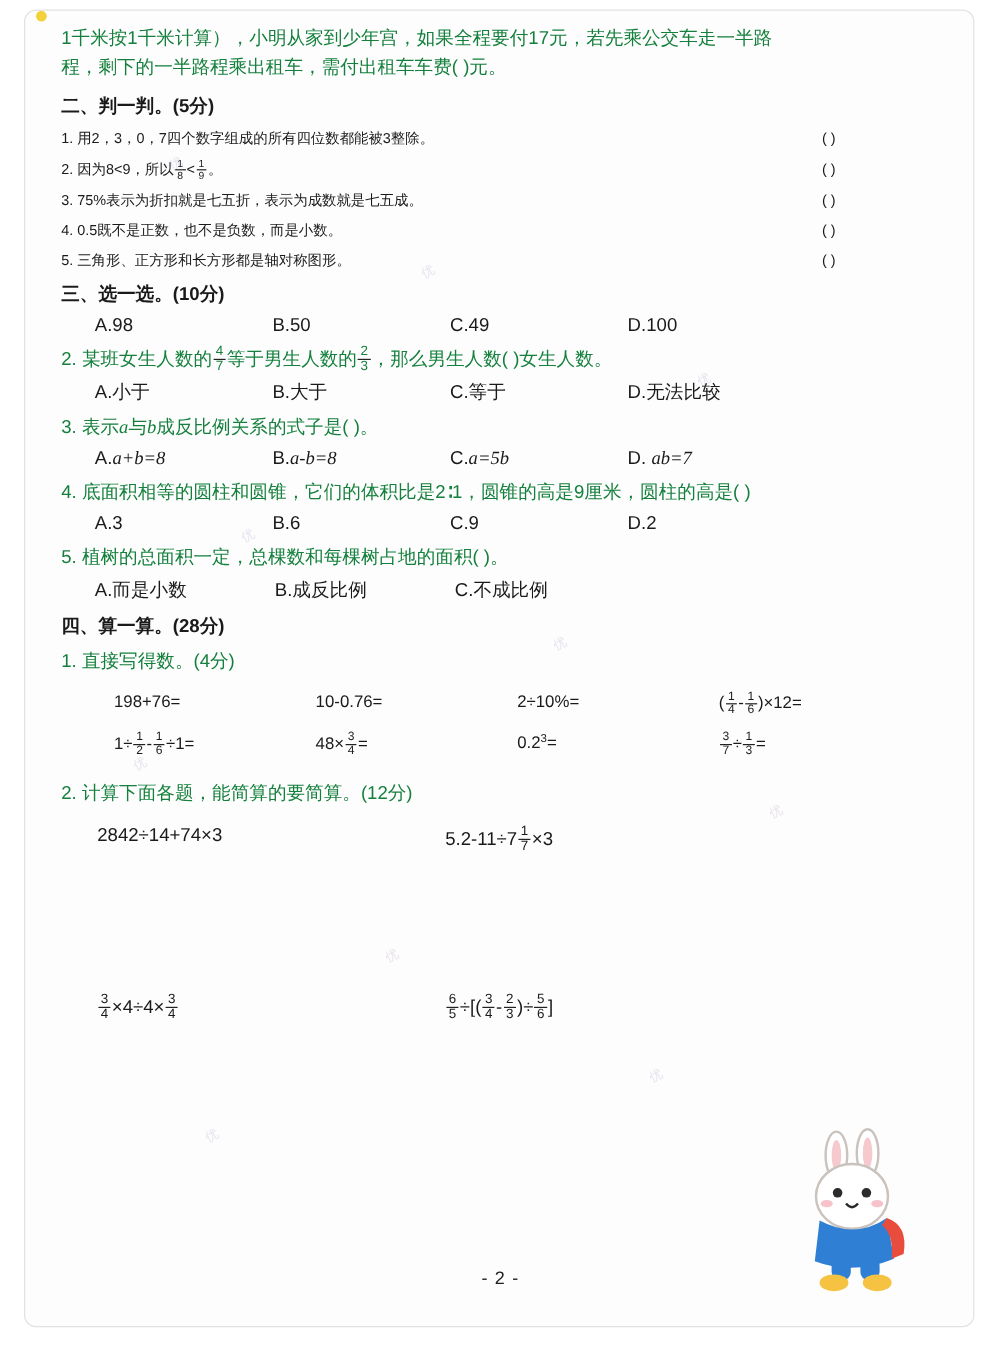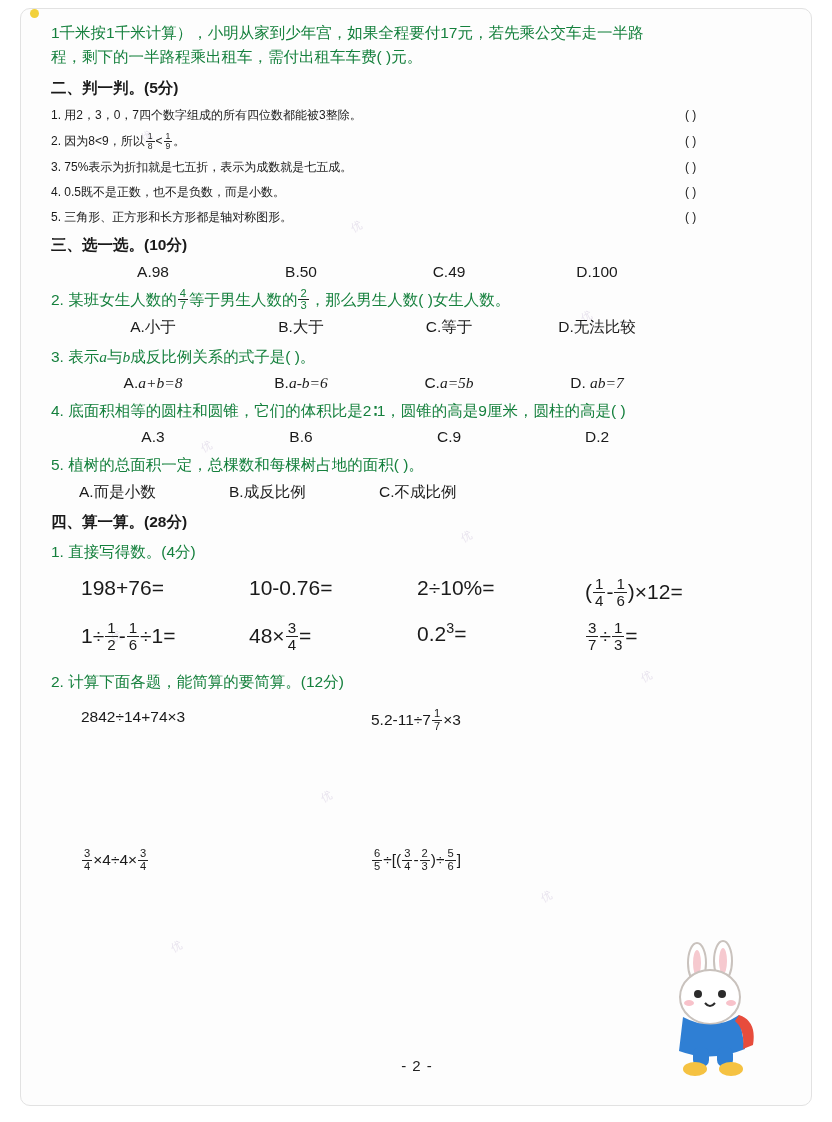--- a/index.html
+++ b/index.html
@@ -63,21 +63,21 @@
   }
   .opts {
     margin-top: 5px;
     padding-left: 28px;
     display: flex;
     font-size: 15.5px;
   }
   .opt {
     display: inline-block;
   }
-  .w1 { width: 148px; text-align: center; }
+  .w1 { width: 148px; }
   .w2 { width: 150px; }
   .tf-row {
     display: flex;
     justify-content: space-between;
     align-items: baseline;
     margin-top: 8px;
     font-size: 12px;
   }
   .tf-paren {
     width: 150px;
@@ -108,21 +108,22 @@
     font-family: "Liberation Serif", serif;
   }
   .sup {
     font-size: 0.68em;
     vertical-align: super;
   }
   .calc-grid {
     display: flex;
     margin-top: 12px;
     padding-left: 30px;
-    font-size: 21px;
+    font-size: 14px;
+    justify-content: center;
   }
   .calc-cell {
     width: 168px;
   }
   .big-grid {
     display: flex;
     padding-left: 30px;
     font-size: 15.5px;
     margin-top: 14px;
   }
@@ -228,21 +229,21 @@
         <span class="opt w1">D.无法比较</span>
       </div>
     </div>
 
     <div class="q">
       <div class="line">
         <span>3. 表示</span><span class="ital">a</span><span>与</span><span class="ital">b</span><span>成反比例关系的式子是(        )。</span>
       </div>
       <div class="opts">
         <span class="opt w1"><span>A.</span><span class="ital">a+b=8</span></span>
-        <span class="opt w1"><span>B.</span><span class="ital">a-b=6</span></span>
+        <span class="opt w1"><span>B.</span><span class="ital">a-b=8</span></span>
         <span class="opt w1"><span>C.</span><span class="ital">a=5b</span></span>
         <span class="opt w1"><span>D. </span><span class="ital">ab=7</span></span>
       </div>
     </div>
 
     <div class="q">
       <div class="line">4. 底面积相等的圆柱和圆锥，它们的体积比是2∶1，圆锥的高是9厘米，圆柱的高是(        )</div>
       <div class="opts">
         <span class="opt w1">A.3</span>
         <span class="opt w1">B.6</span>

